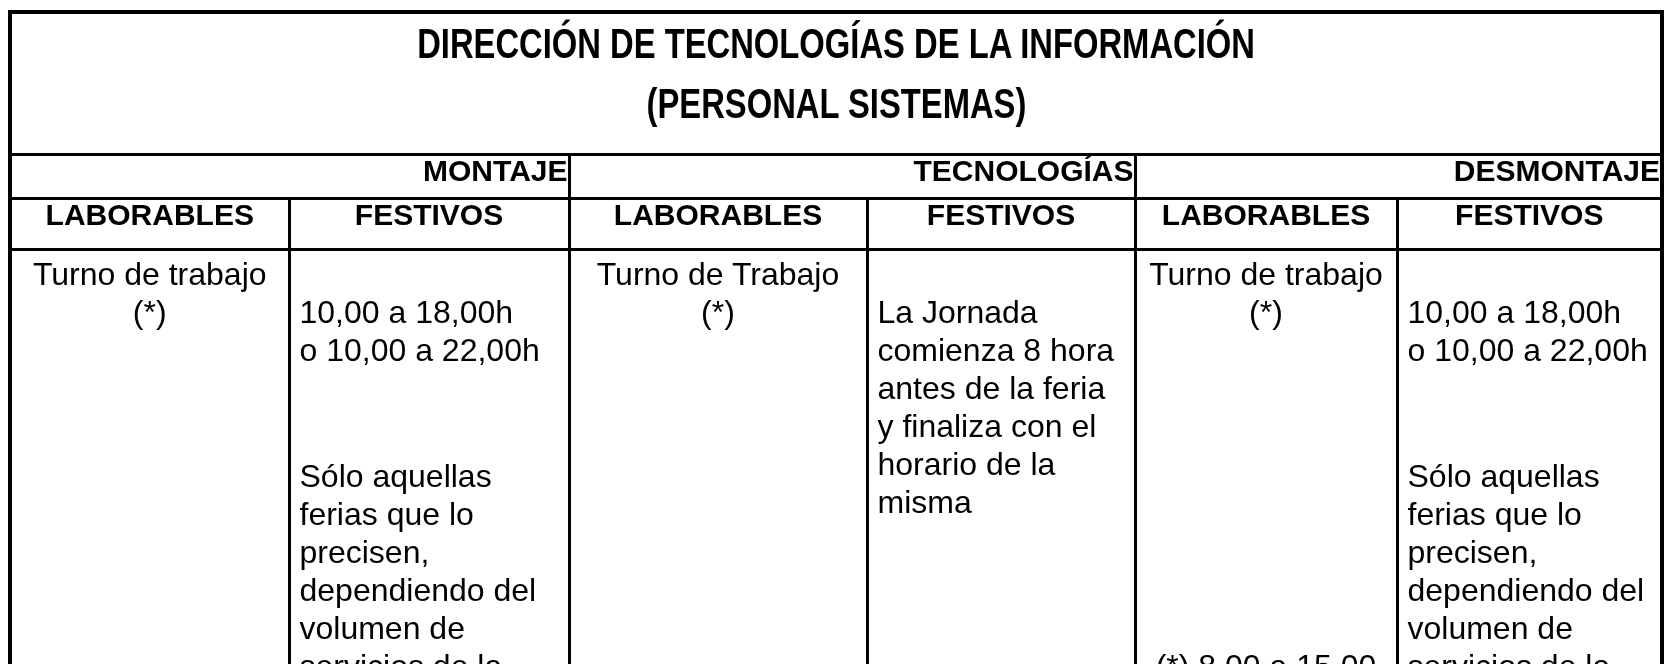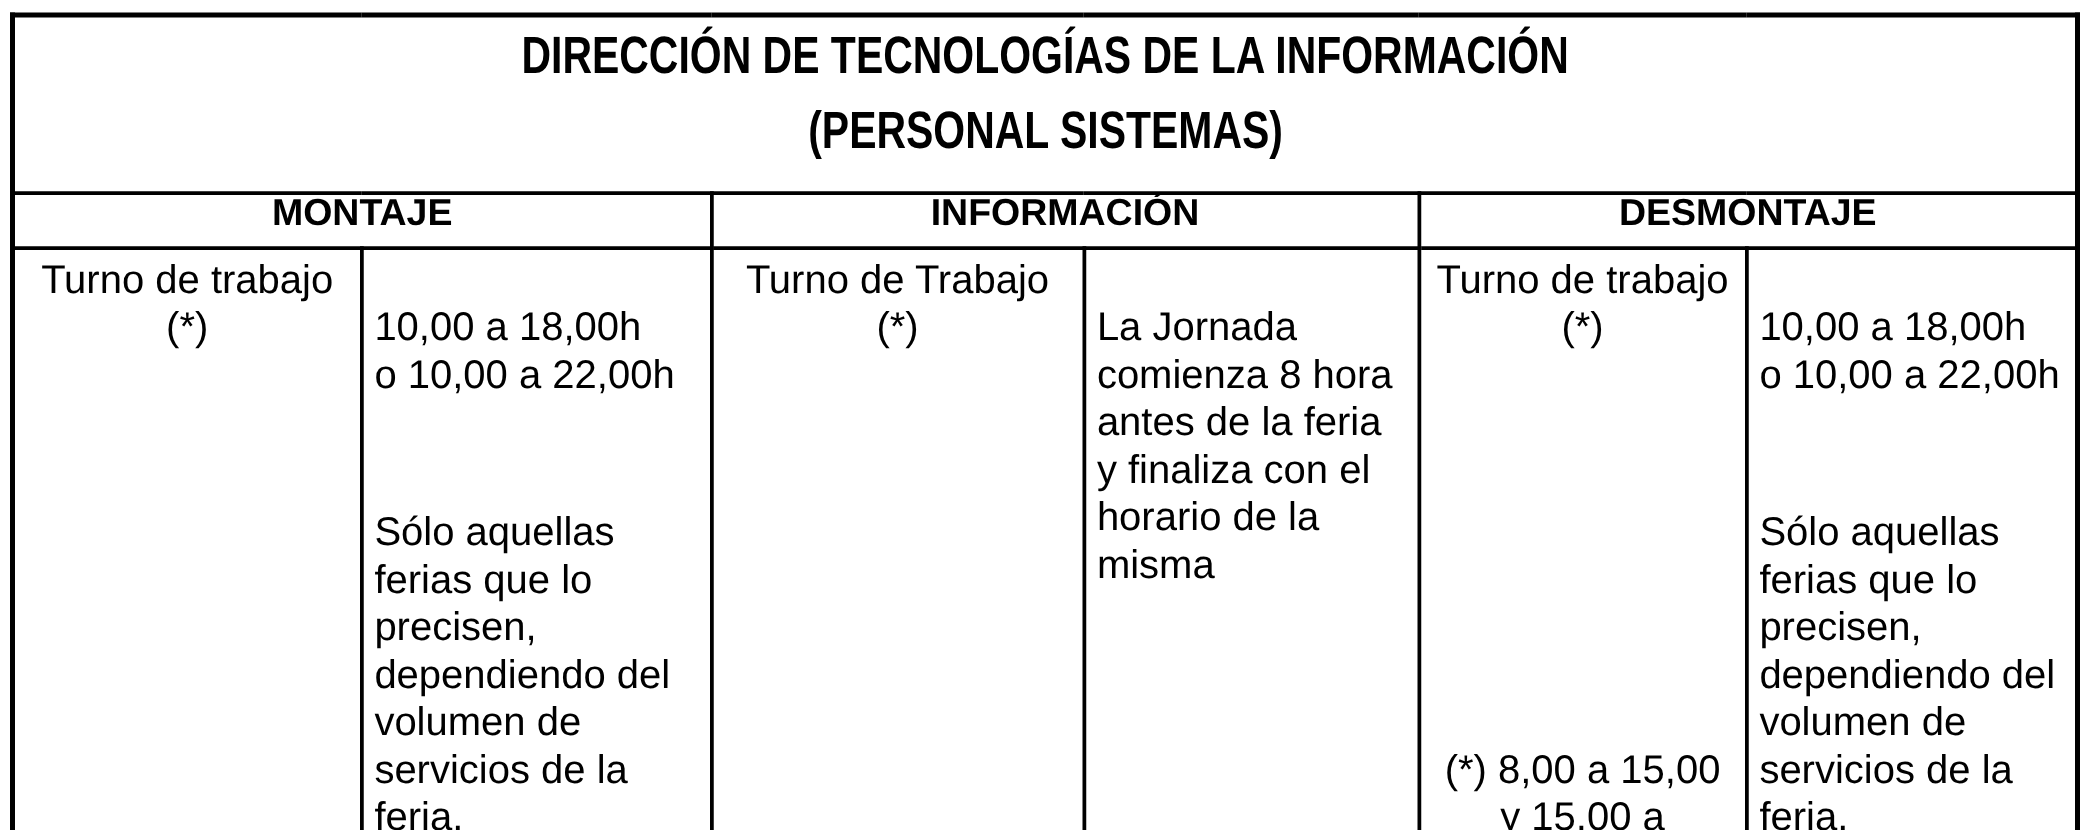--- a/index.html
+++ b/index.html
@@ -43,21 +43,21 @@
     line-height: 60px;
     white-space: nowrap;
   }
   .title-line > span {
     display: inline-block;
     transform: scaleX(0.78);
   }
   
   td.group-cell {
     height: 41px;
-    text-align: center;
+    text-align: right;
     vertical-align: middle;
     font-weight: bold;
     font-size: 30px;
     line-height: 30px;
   }
   
   td.sub-cell {
     height: 48px;
     text-align: center;
     vertical-align: middle;
@@ -114,24 +114,32 @@
           <span>DIRECCIÓN DE TECNOLOGÍAS DE LA INFORMACIÓN</span>
         </div>
         <div class="title-line">
           <span>(PERSONAL SISTEMAS)</span>
         </div>
       </td>
     </tr>
 
     <tr>
       <td class="group-cell" colspan="2">MONTAJE</td>
-      <td class="group-cell" colspan="2">INFORMACIÓN</td>
+      <td class="group-cell" colspan="2">TECNOLOGÍAS</td>
       <td class="group-cell" colspan="2">DESMONTAJE</td>
     </tr>
 
+    <tr>
+      <td class="sub-cell">LABORABLES</td>
+      <td class="sub-cell">FESTIVOS</td>
+      <td class="sub-cell">LABORABLES</td>
+      <td class="sub-cell">FESTIVOS</td>
+      <td class="sub-cell">LABORABLES</td>
+      <td class="sub-cell">FESTIVOS</td>
+    </tr>
 
     <tr>
       <td class="body-cell">
         <div class="cell-flex">
           <div>Turno de trabajo
 (*)</div>
           
         </div>
       </td>
       <td class="body-cell">

